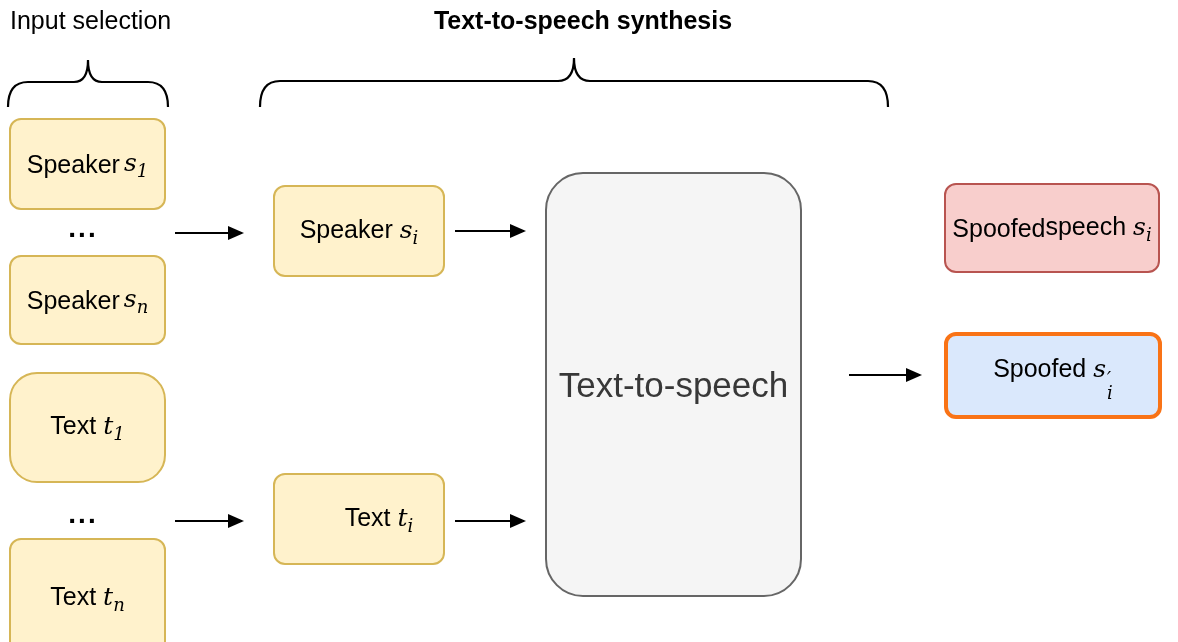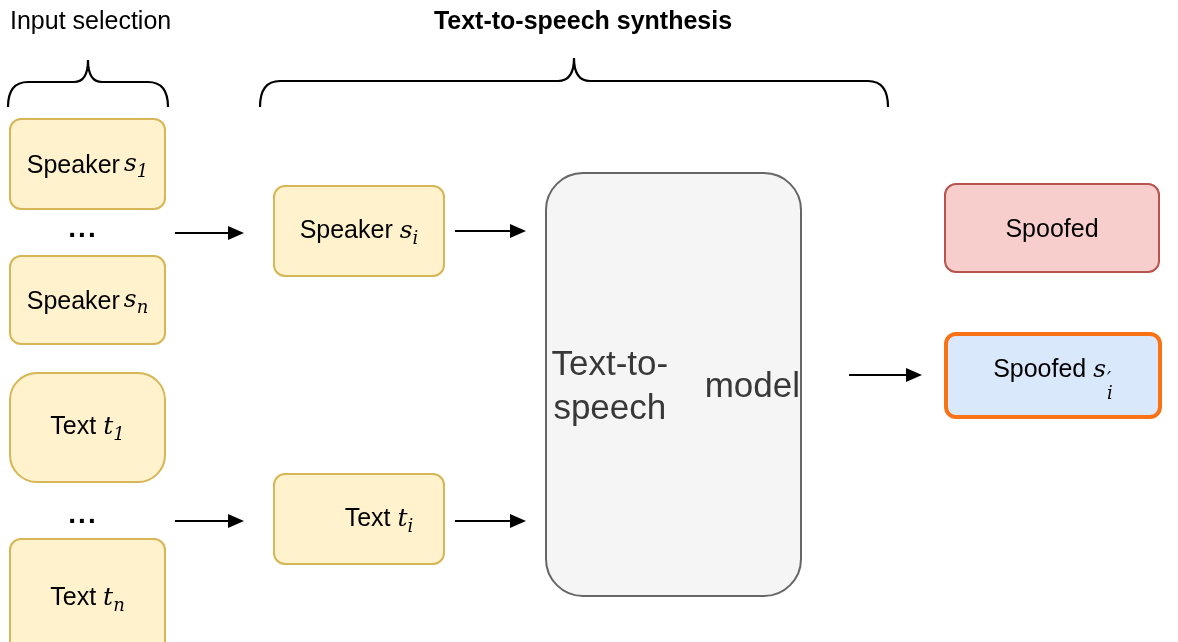--- a/index.html
+++ b/index.html
@@ -150,25 +150,27 @@
   </div>
 
   <div class="node yellow" id="node-text-i">
     <div>
       <span>Text</span><span class="mvar"><span>t</span><sub>i</sub></span>
     </div>
   </div>
 
   <div class="node gray" id="node-model">
     <div>Text-to-speech</div>
-    <div>model</div>
   </div>
 
   <div class="node red" id="node-bonafide">
     <div>Spoofed</div>
+    <div>
+      <span>speech</span><span class="mvar"><span>s</span><sub>i</sub></span>
+    </div>
   </div>
 
   <div class="node blue" id="node-spoofed">
     <div>
       <span>Spoofed</span><span class="mvar"><span>s</span><span class="supsub">
             <span class="sup">′</span>
             <span class="sub2">i</span>
           </span></span>
     </div>
   </div>

